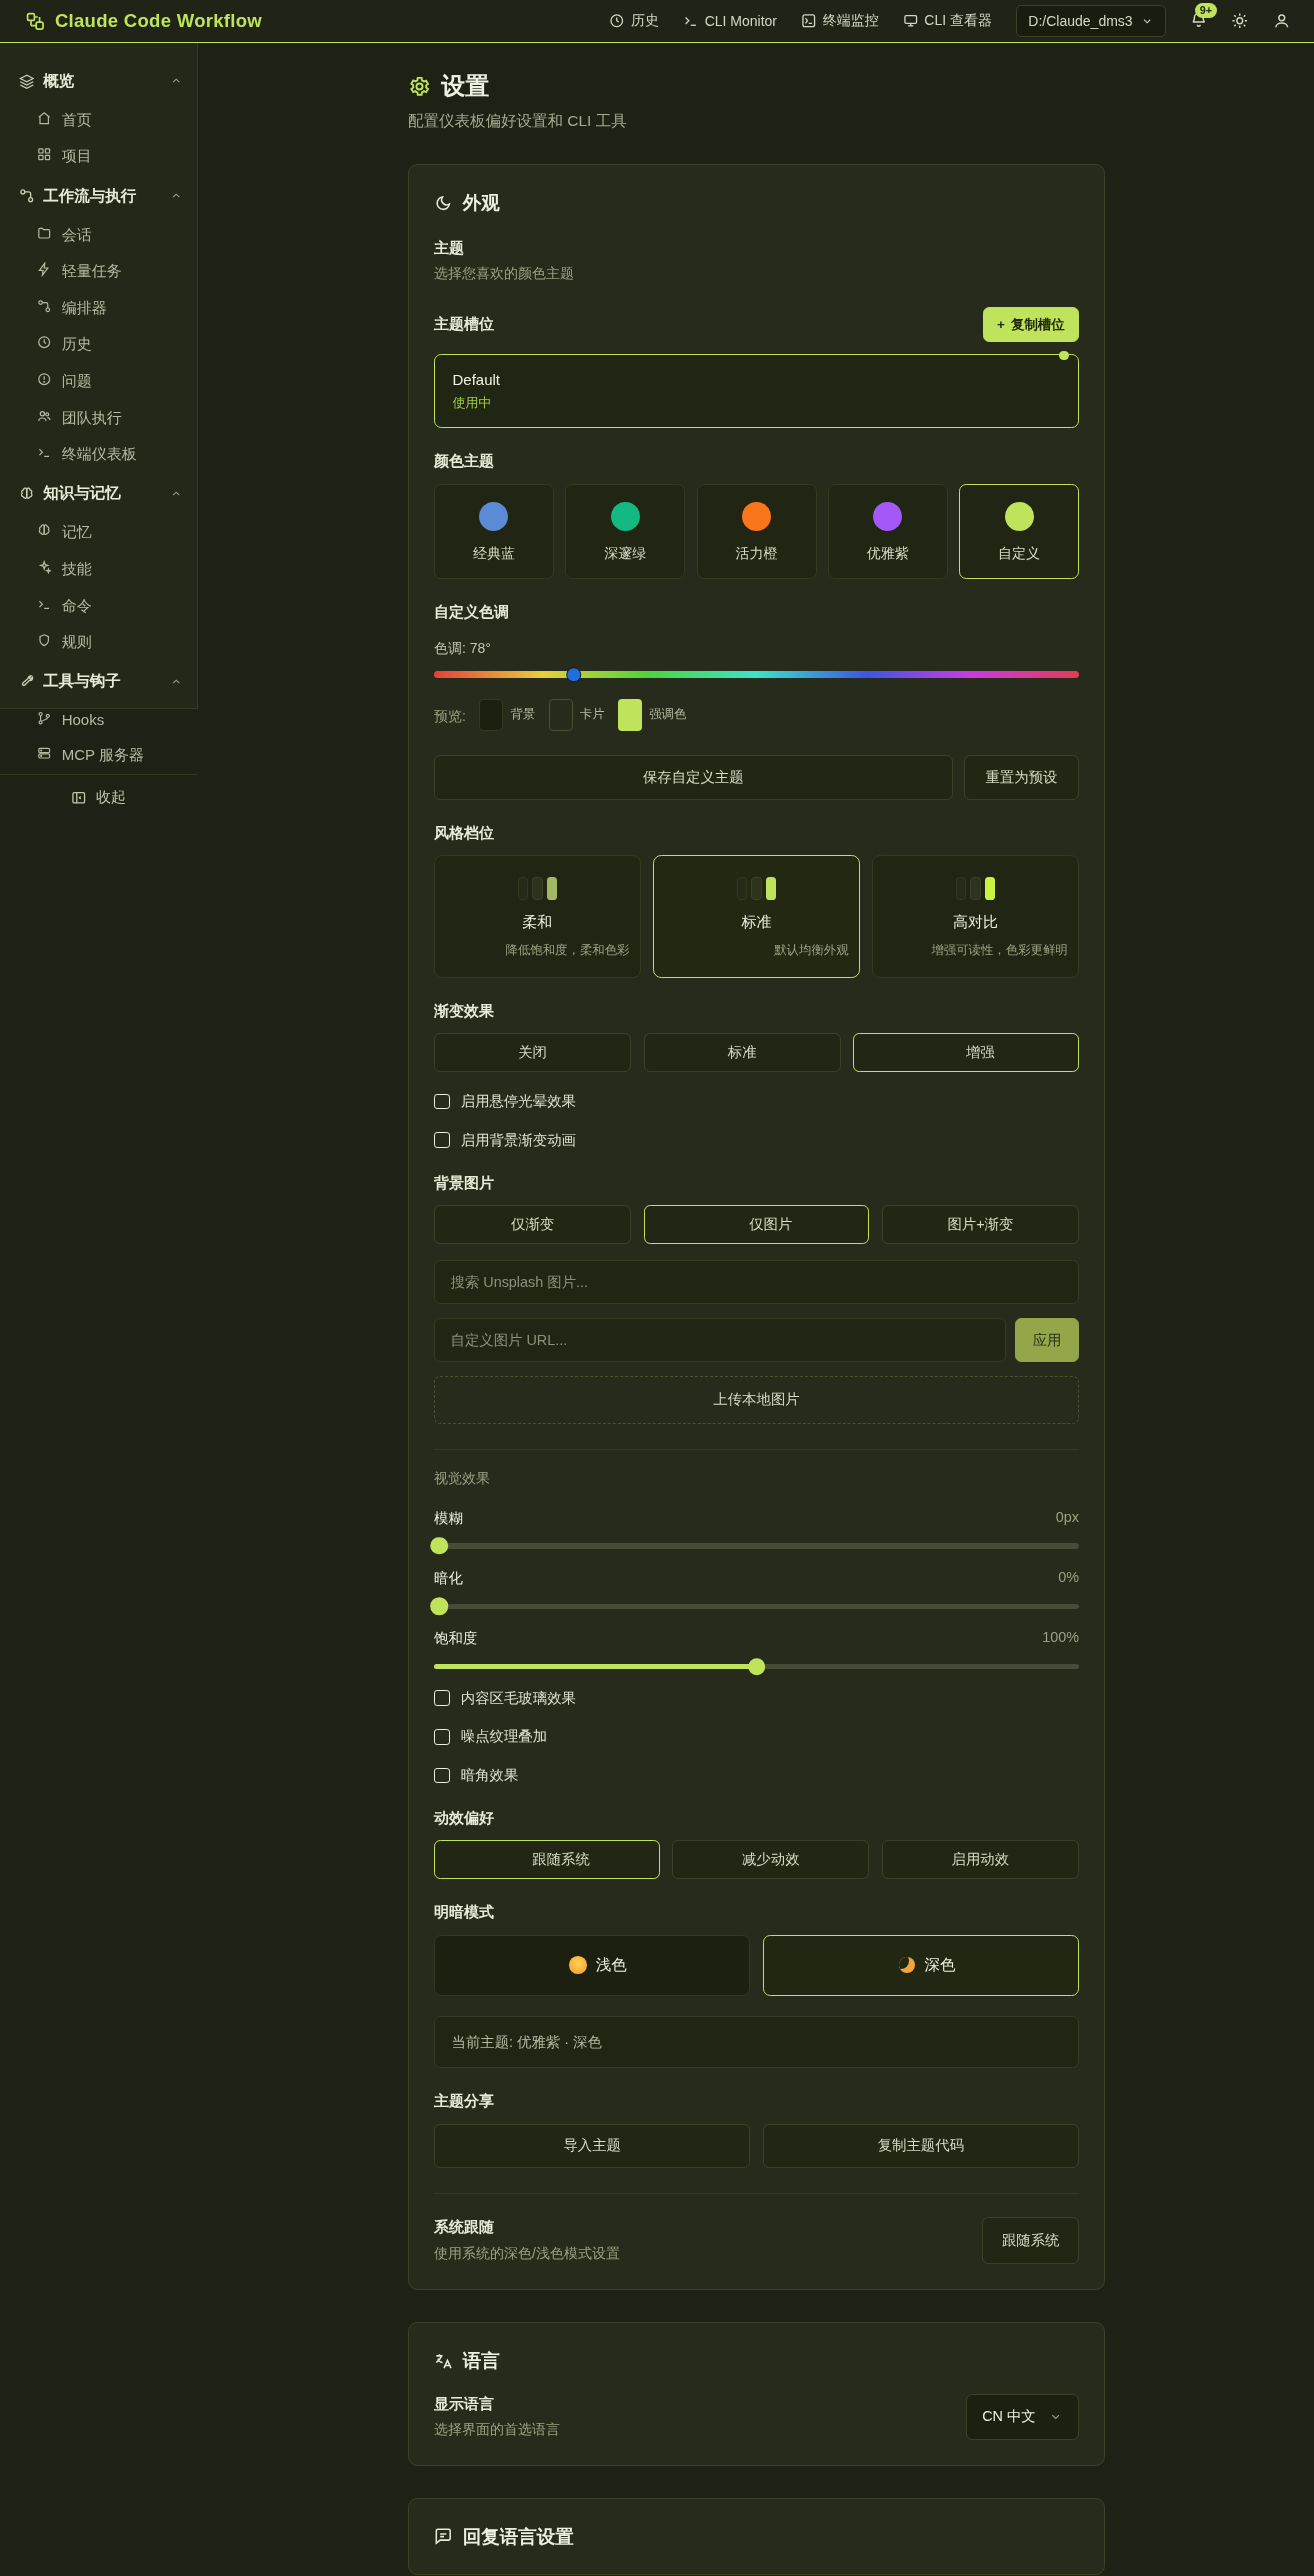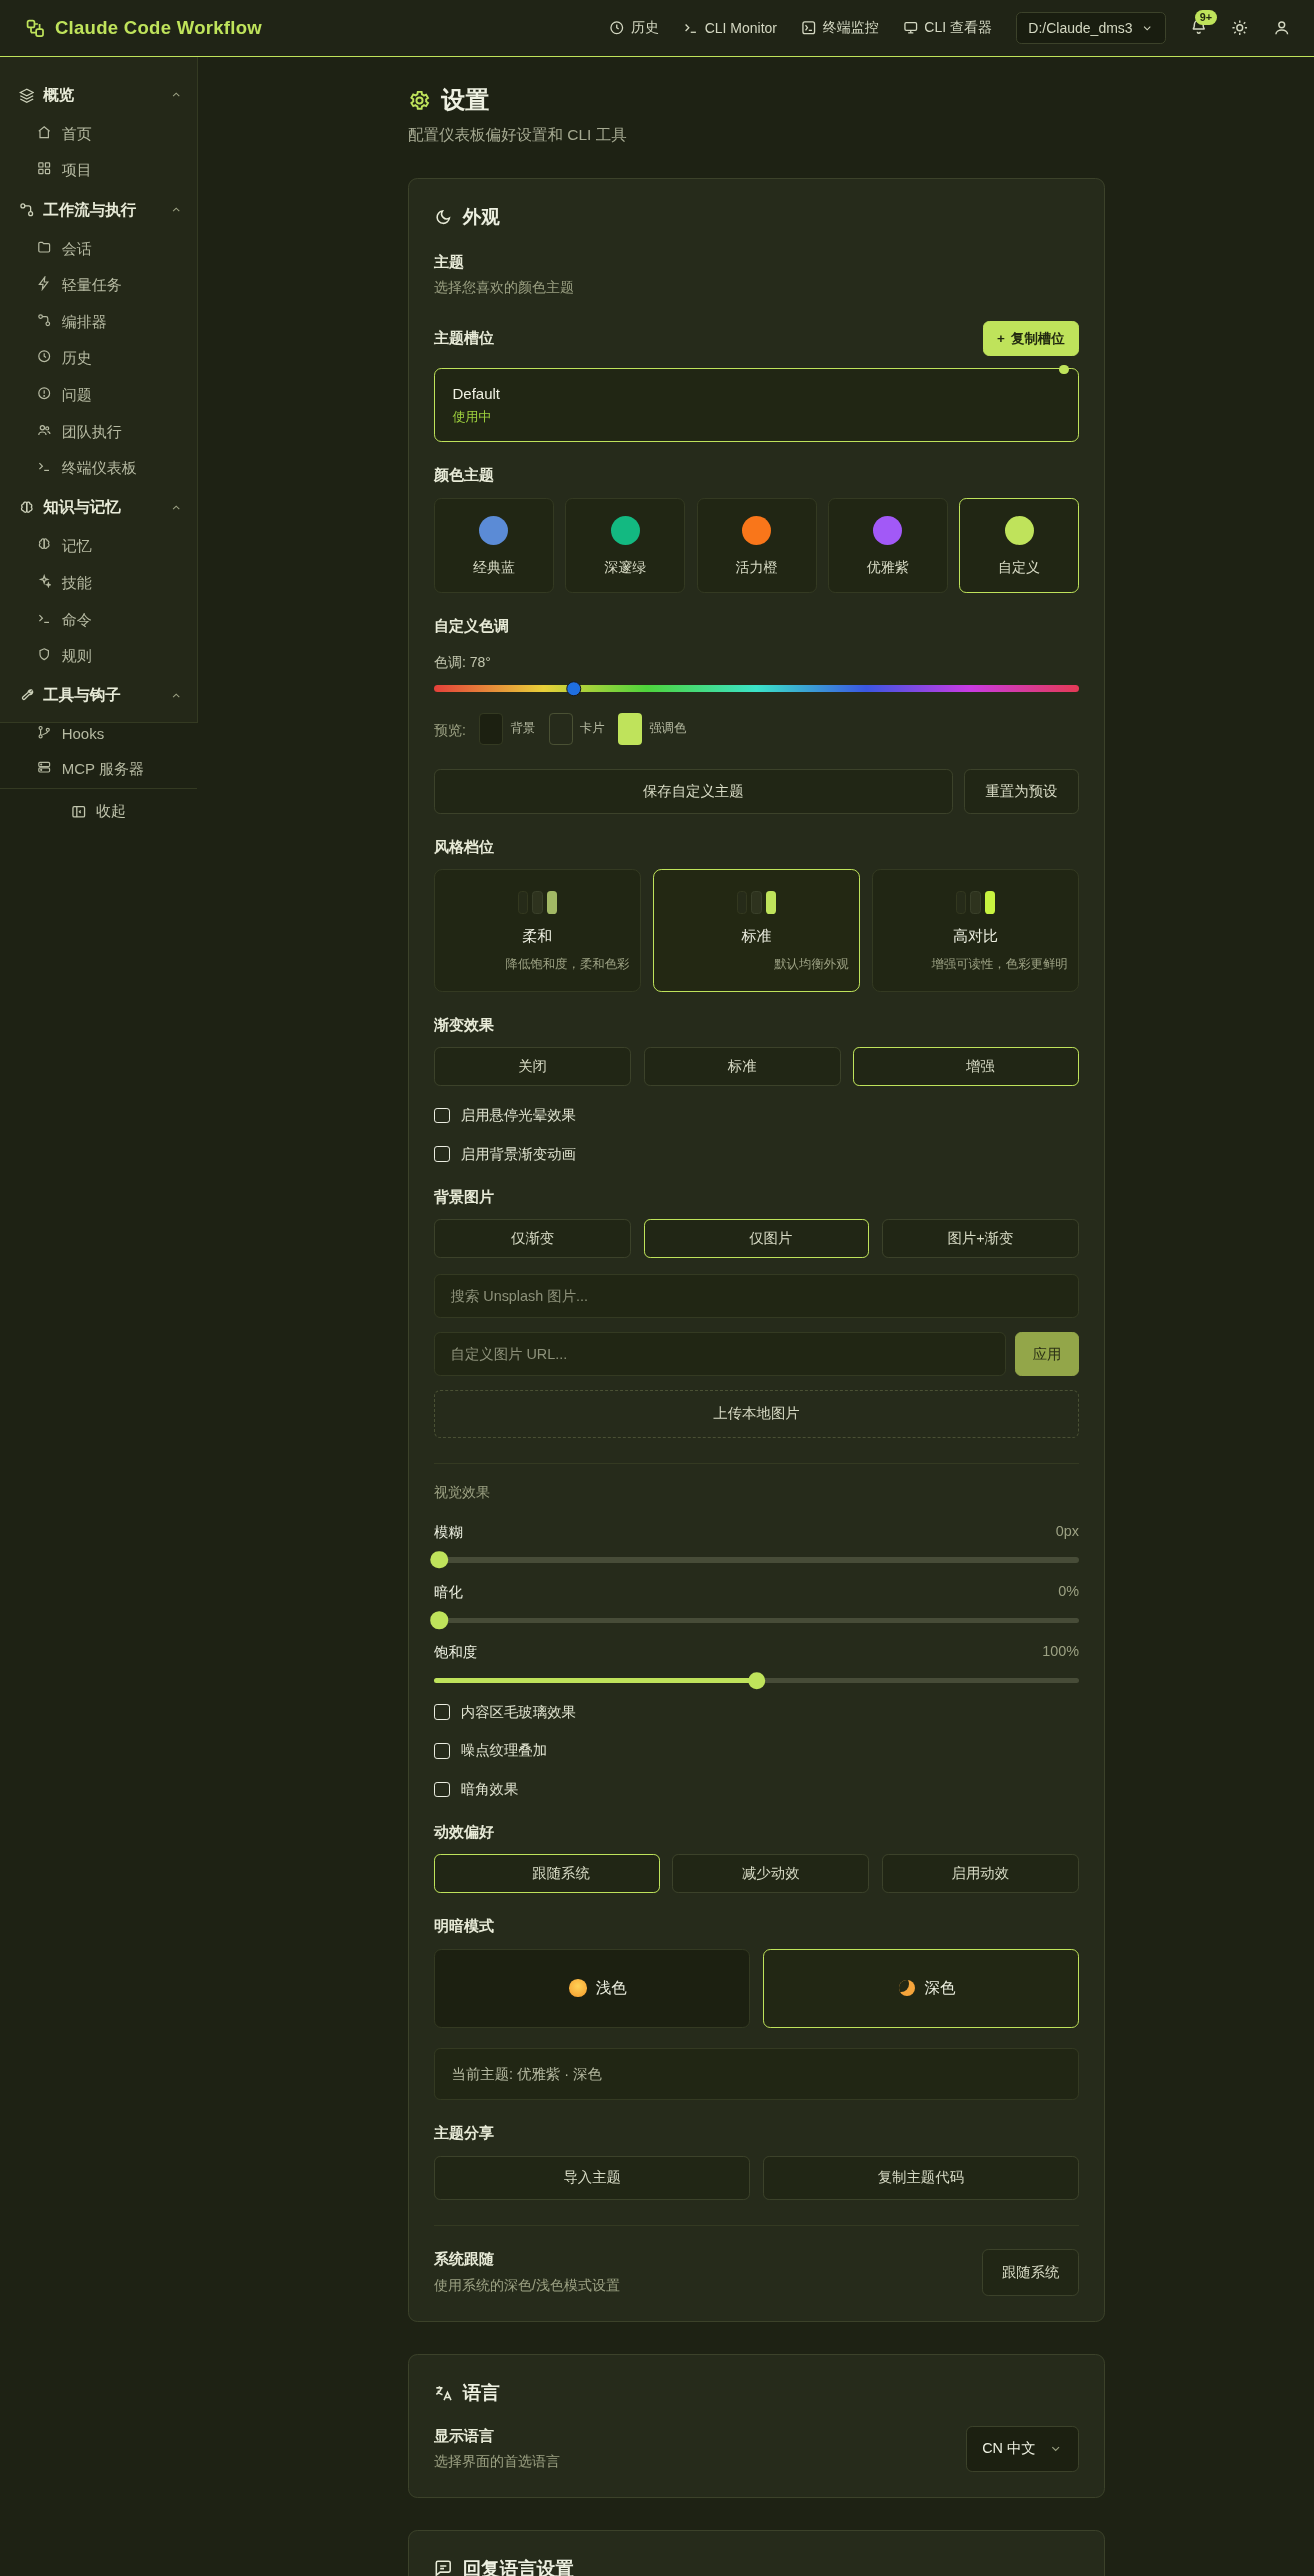--- a/index.html
+++ b/index.html
@@ -8,21 +8,21 @@
     width:1315px; min-height:3572px; background:#1e2214;
     font-family:"Liberation Sans","DejaVu Sans",sans-serif;
     color:#edf0e1; font-size:14.4px;
   }
   svg { display:block; }
   .icn { display:inline-flex; align-items:center; justify-content:center; flex:none; }
   .icn svg { width:100%; height:100%; }
 
   
   .header {
-    height:57px; display:flex; align-items:center; justify-content:space-between;
+    height:43px; display:flex; align-items:center; justify-content:space-between;
     padding:0 25px; background:#202416; border-bottom:1.5px solid #bfe35b;
   }
   .brand { display:flex; align-items:center; gap:9.3px; color:#bfe35b; }
   .brand .icn { width:20.6px; height:20.6px; }
   .brand-title { font-size:18.5px; font-weight:bold; letter-spacing:0.3px; }
   .hnav { display:flex; align-items:center; gap:24px; color:#d4d8c2; }
   .hnav-item { display:flex; align-items:center; gap:6.2px; font-size:14px; cursor:pointer; }
   .hnav-item .icn { width:15.5px; height:15.5px; }
   .proj-select {
     display:flex; align-items:center; gap:8.2px; background:#191d10;
@@ -168,21 +168,21 @@
   .slider-head { display:flex; justify-content:space-between; font-size:14.4px; }
   .slider-head .val { color:#9ca183; }
   .slider-track { position:relative; height:5.2px; border-radius:3.1px; background:#474c38; margin-top:15.5px; }
   .slider-fill { position:absolute; left:0; top:0; bottom:0; border-radius:3.1px; background:#bfe35b; }
   .slider-thumb {
     position:absolute; top:50%; width:17.5px; height:17.5px; border-radius:50%;
     background:#bfe35b; transform:translate(-50%,-50%);
   }
   .mode-row { display:flex; gap:13.4px; margin-top:12.4px; }
   .mode-btn {
-    flex:1; height:79px; display:flex; align-items:center; justify-content:center; gap:9.3px;
+    flex:1; height:61px; display:flex; align-items:center; justify-content:center; gap:9.3px;
     background:#1c2011; border:0.5px solid #343a22; border-radius:7.2px; font-size:15.5px; cursor:pointer;padding-left:12px;
   }
   .mode-btn.sel { border:1px solid #bfe35b; background:#222714; }
   .sun-glyph { width:17.5px; height:17.5px; border-radius:50%; background:radial-gradient(circle at 50% 40%,#ffd257,#f59a2b); }
   .moon-glyph { width:16.5px; height:16.5px; border-radius:50%; background:#f5a43b; position:relative; overflow:hidden; }
   .moon-glyph::after { content:""; position:absolute; left:-6.2px; top:-4.1px; width:16.5px; height:16.5px; border-radius:50%; background:#222714; }
   .info-box {
     margin-top:20.6px; background:#212614; border:0.5px solid #343a22; border-radius:6.2px;
     padding:15.5px 16.5px; font-size:14.4px; color:#b6baa2;
   }

